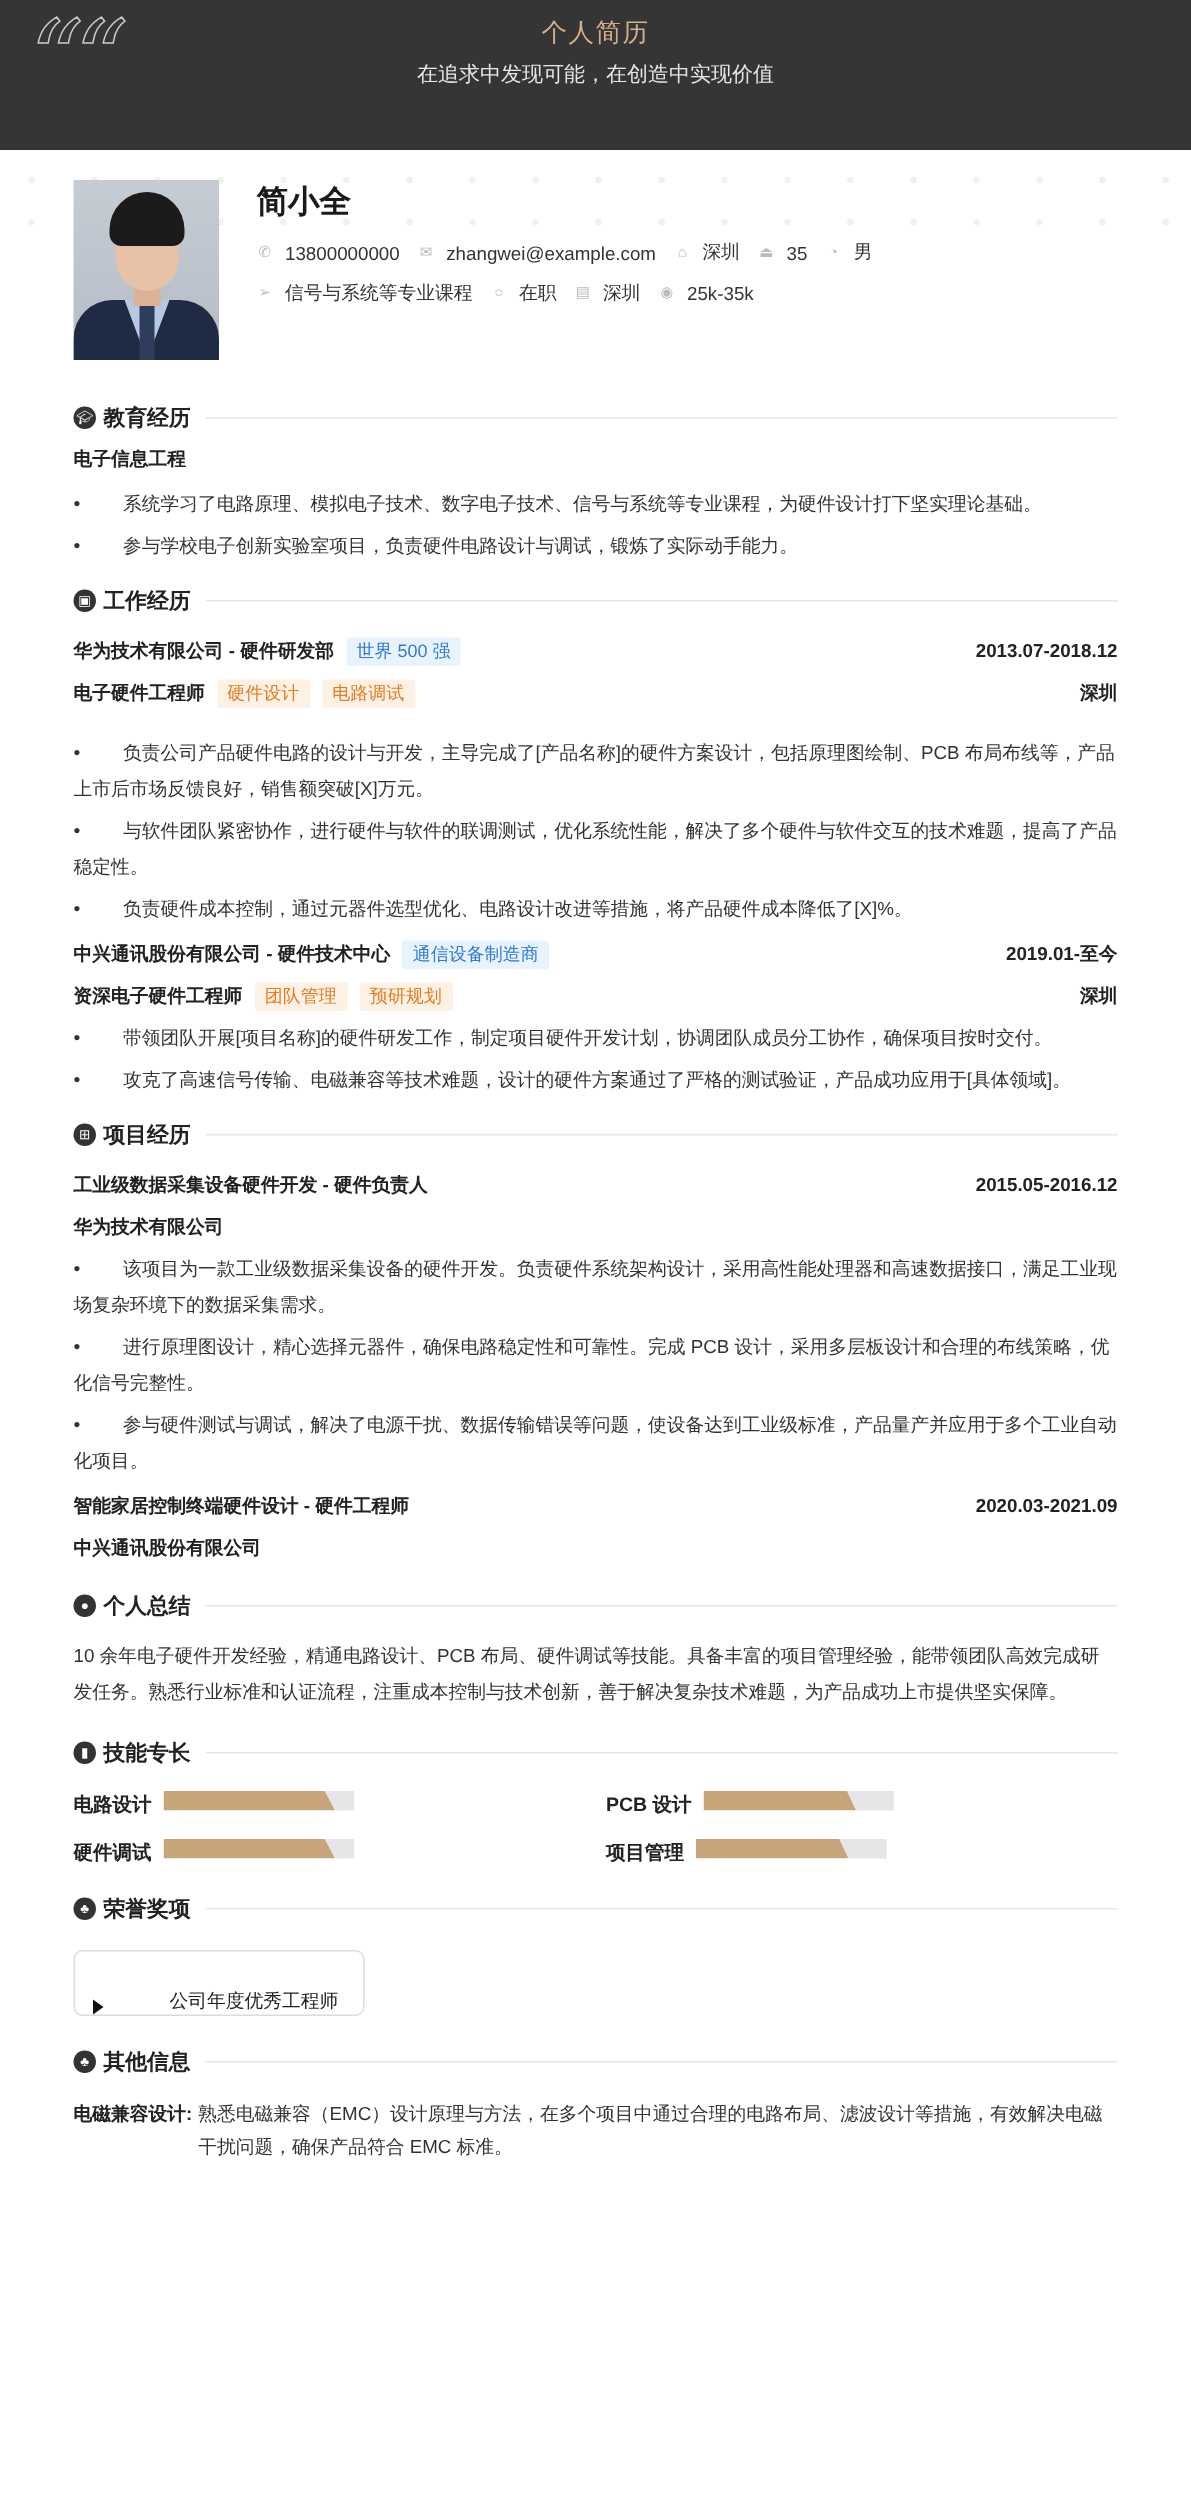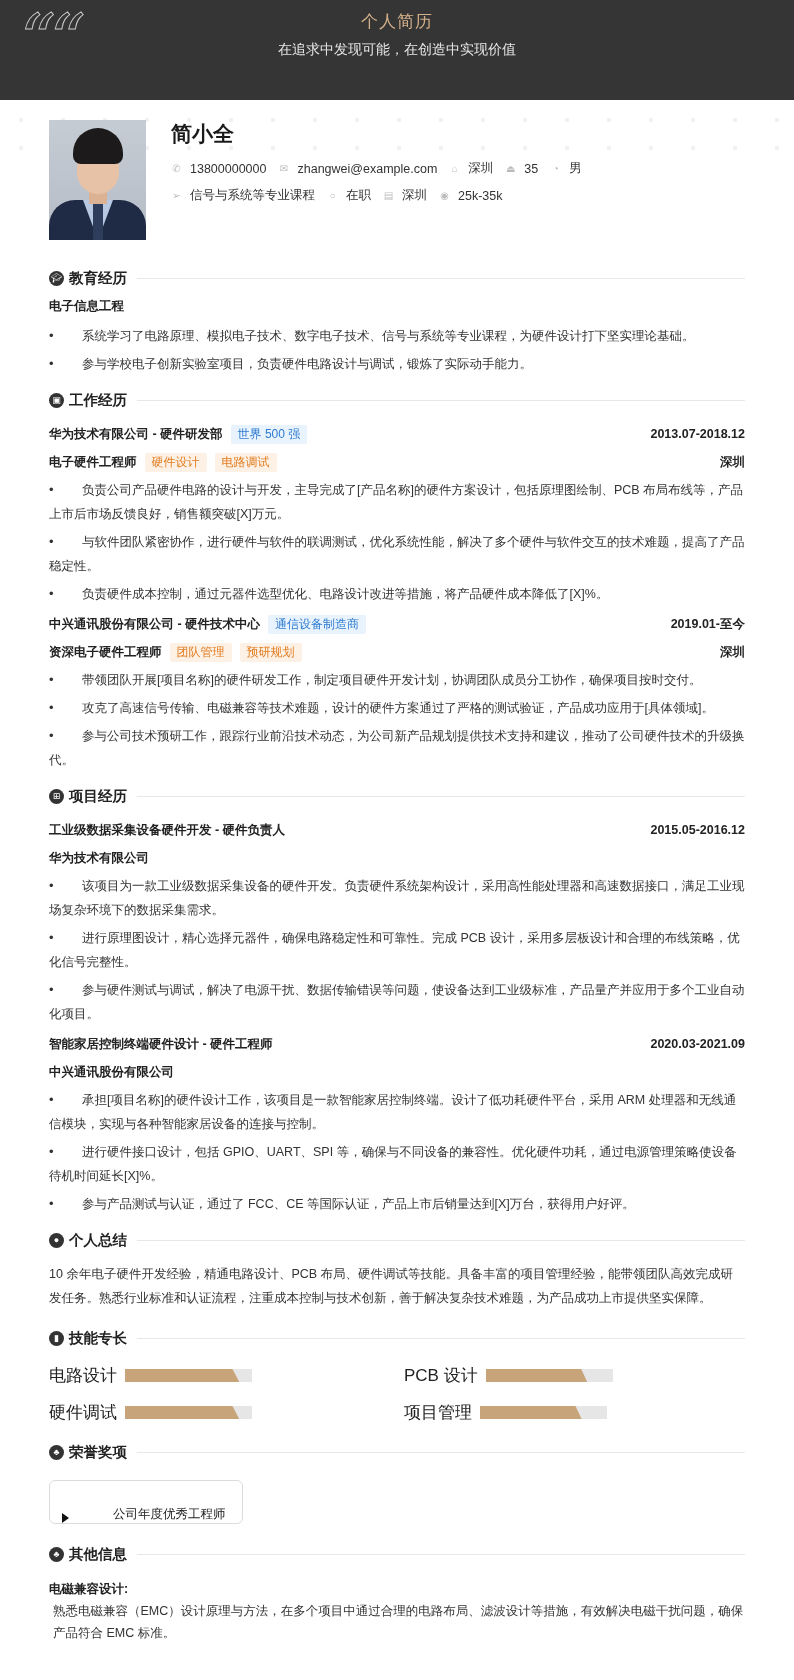--- a/index.html
+++ b/index.html
@@ -61,32 +61,32 @@
 
   ul.bullets { list-style: none; }
   ul.bullets li { position: relative; padding-left: 33px; font-size: 12.5px; line-height: 24px; color: #333; margin-bottom: 4px; }
   ul.bullets li::before { content: "•"; position: absolute; left: 0; top: 0; font-size: 13px; color: #333; }
   ul.bullets li.wrap { padding-left: 0; text-indent: 33px; }
   ul.bullets li.wrap::before { left: 0; text-indent: 0; }
 
   .summary { font-size: 12.5px; line-height: 24px; color: #333; margin-top: 8px; }
 
   .skills { display: grid; grid-template-columns: 355px 355px; row-gap: 14px; margin-top: 12px; }
-  .skill { display: flex; align-items: center; font-size: 17px; font-weight: normal; color: #222; }
+  .skill { display: flex; align-items: flex-start; font-size: 13px; font-weight: bold; color: #222; }
   .skill-label { margin-right: 8px; white-space: nowrap; }
   .bar { width: 127px; height: 13px; background: #e6e6e6; position: relative; }
   .bar-fill { position: absolute; left: 0; top: 0; height: 13px; background: #c8a47a; clip-path: polygon(0 0, 94% 0, 100% 100%, 0 100%); }
 
   .award-btn {
     display: inline-flex; align-items: flex-end; margin-top: 14px; height: 44px; padding: 0 16px 0 12px;
     border: 1px solid #dcdcdc; border-radius: 6px; font-size: 12.5px; color: #222; background: #fff; gap: 36px;
   }
   .award-btn .tri { width: 0; height: 0; border-left: 7px solid #111; border-top: 5px solid transparent; border-bottom: 5px solid transparent; margin-right: 8px; }
 
-  .other { display: flex; margin-top: 10px; font-size: 12.5px; line-height: 22px; color: #333; flex-direction: column; }
+  .other { display: flex; margin-top: 10px; font-size: 12.5px; line-height: 22px; color: #333; }
   .other-label { font-weight: bold; color: #222; white-space: nowrap; }
   .other-text { margin-left: 4px; }
 </style>
 </head>
 <body>
 
 <div class="top-banner">
   <div class="quote-mark">““</div>
   <div class="banner-title">个人简历</div>
   <div class="banner-sub">在追求中发现可能，在创造中实现价值</div>
@@ -179,21 +179,21 @@
       <span>2013.07-2018.12</span>
     </div>
     <div class="entry-row">
       <div class="entry-left">
         <span>电子硬件工程师</span>
         <span class="tag-orange">硬件设计</span>
         <span class="tag-orange">电路调试</span>
       </div>
       <span class="loc">深圳</span>
     </div>
-    <ul class="bullets" style="margin-top:2px">
+    <ul class="bullets" style="margin-top:14px">
       <li class="wrap">负责公司产品硬件电路的设计与开发，主导完成了[产品名称]的硬件方案设计，包括原理图绘制、PCB 布局布线等，产品上市后市场反馈良好，销售额突破[X]万元。</li>
       <li class="wrap">与软件团队紧密协作，进行硬件与软件的联调测试，优化系统性能，解决了多个硬件与软件交互的技术难题，提高了产品稳定性。</li>
       <li class="wrap">负责硬件成本控制，通过元器件选型优化、电路设计改进等措施，将产品硬件成本降低了[X]%。</li>
     </ul>
 
     <div class="entry-row" style="margin-top:4px">
       <div class="entry-left">
         <span>中兴通讯股份有限公司 - 硬件技术中心</span>
         <span class="tag-blue">通信设备制造商</span>
       </div>
@@ -203,21 +203,20 @@
       <div class="entry-left">
         <span>资深电子硬件工程师</span>
         <span class="tag-orange">团队管理</span>
         <span class="tag-orange">预研规划</span>
       </div>
       <span class="loc">深圳</span>
     </div>
     <ul class="bullets" style="margin-top:2px">
       <li class="wrap">带领团队开展[项目名称]的硬件研发工作，制定项目硬件开发计划，协调团队成员分工协作，确保项目按时交付。</li>
       <li class="wrap">攻克了高速信号传输、电磁兼容等技术难题，设计的硬件方案通过了严格的测试验证，产品成功应用于[具体领域]。</li>
-      <li class="wrap">参与公司技术预研工作，跟踪行业前沿技术动态，为公司新产品规划提供技术支持和建议，推动了公司硬件技术的升级换代。</li>
     </ul>
   </div>
 
   <div class="section" style="margin-top:10px">
     <div class="sec-head">
       <span class="sec-icon">⊞</span>
       <span class="sec-title">项目经历</span>
       <span class="sec-line"></span>
     </div>
 
@@ -234,25 +233,20 @@
       <li class="wrap">参与硬件测试与调试，解决了电源干扰、数据传输错误等问题，使设备达到工业级标准，产品量产并应用于多个工业自动化项目。</li>
     </ul>
 
     <div class="entry-row" style="margin-top:4px">
       <span>智能家居控制终端硬件设计 - 硬件工程师</span>
       <span>2020.03-2021.09</span>
     </div>
     <div class="entry-row">
       <span>中兴通讯股份有限公司</span>
     </div>
-    <ul class="bullets" style="margin-top:2px">
-      <li class="wrap">承担[项目名称]的硬件设计工作，该项目是一款智能家居控制终端。设计了低功耗硬件平台，采用 ARM 处理器和无线通信模块，实现与各种智能家居设备的连接与控制。</li>
-      <li class="wrap">进行硬件接口设计，包括 GPIO、UART、SPI 等，确保与不同设备的兼容性。优化硬件功耗，通过电源管理策略使设备待机时间延长[X]%。</li>
-      <li class="wrap">参与产品测试与认证，通过了 FCC、CE 等国际认证，产品上市后销量达到[X]万台，获得用户好评。</li>
-    </ul>
   </div>
 
   <div class="section" style="margin-top:10px">
     <div class="sec-head">
       <span class="sec-icon">●</span>
       <span class="sec-title">个人总结</span>
       <span class="sec-line"></span>
     </div>
     <div class="summary">10 余年电子硬件开发经验，精通电路设计、PCB 布局、硬件调试等技能。具备丰富的项目管理经验，能带领团队高效完成研发任务。熟悉行业标准和认证流程，注重成本控制与技术创新，善于解决复杂技术难题，为产品成功上市提供坚实保障。</div>
   </div>

